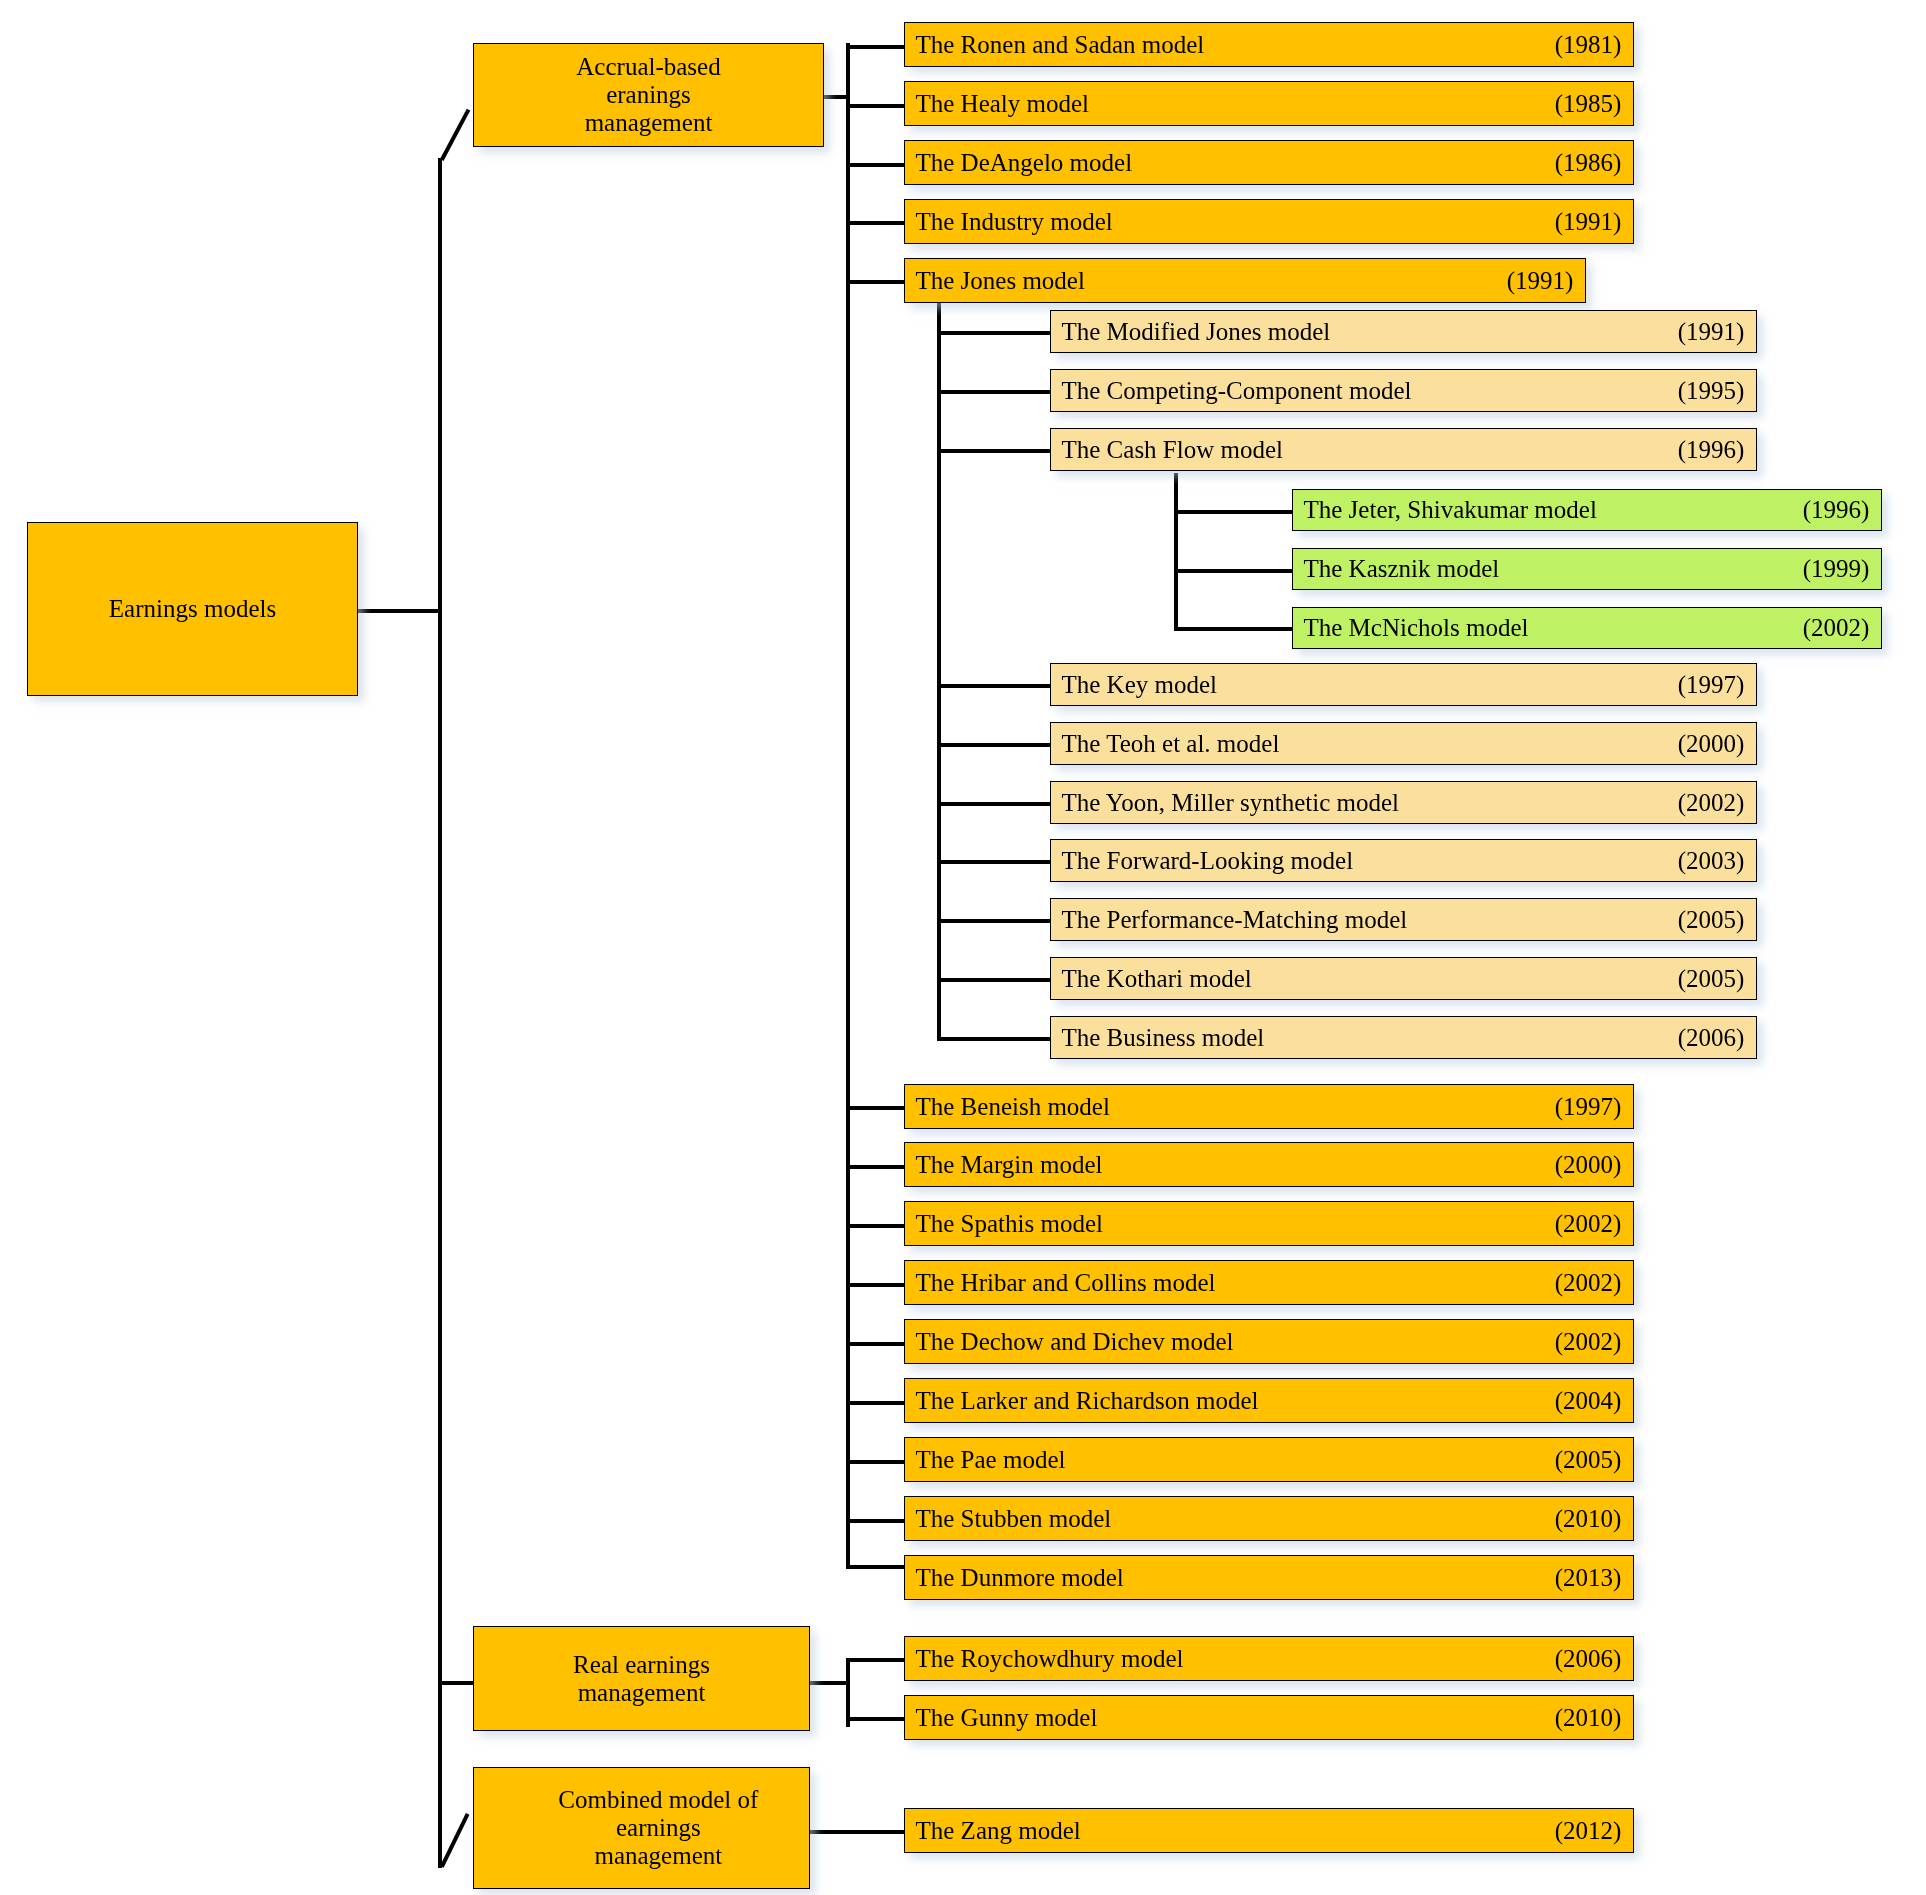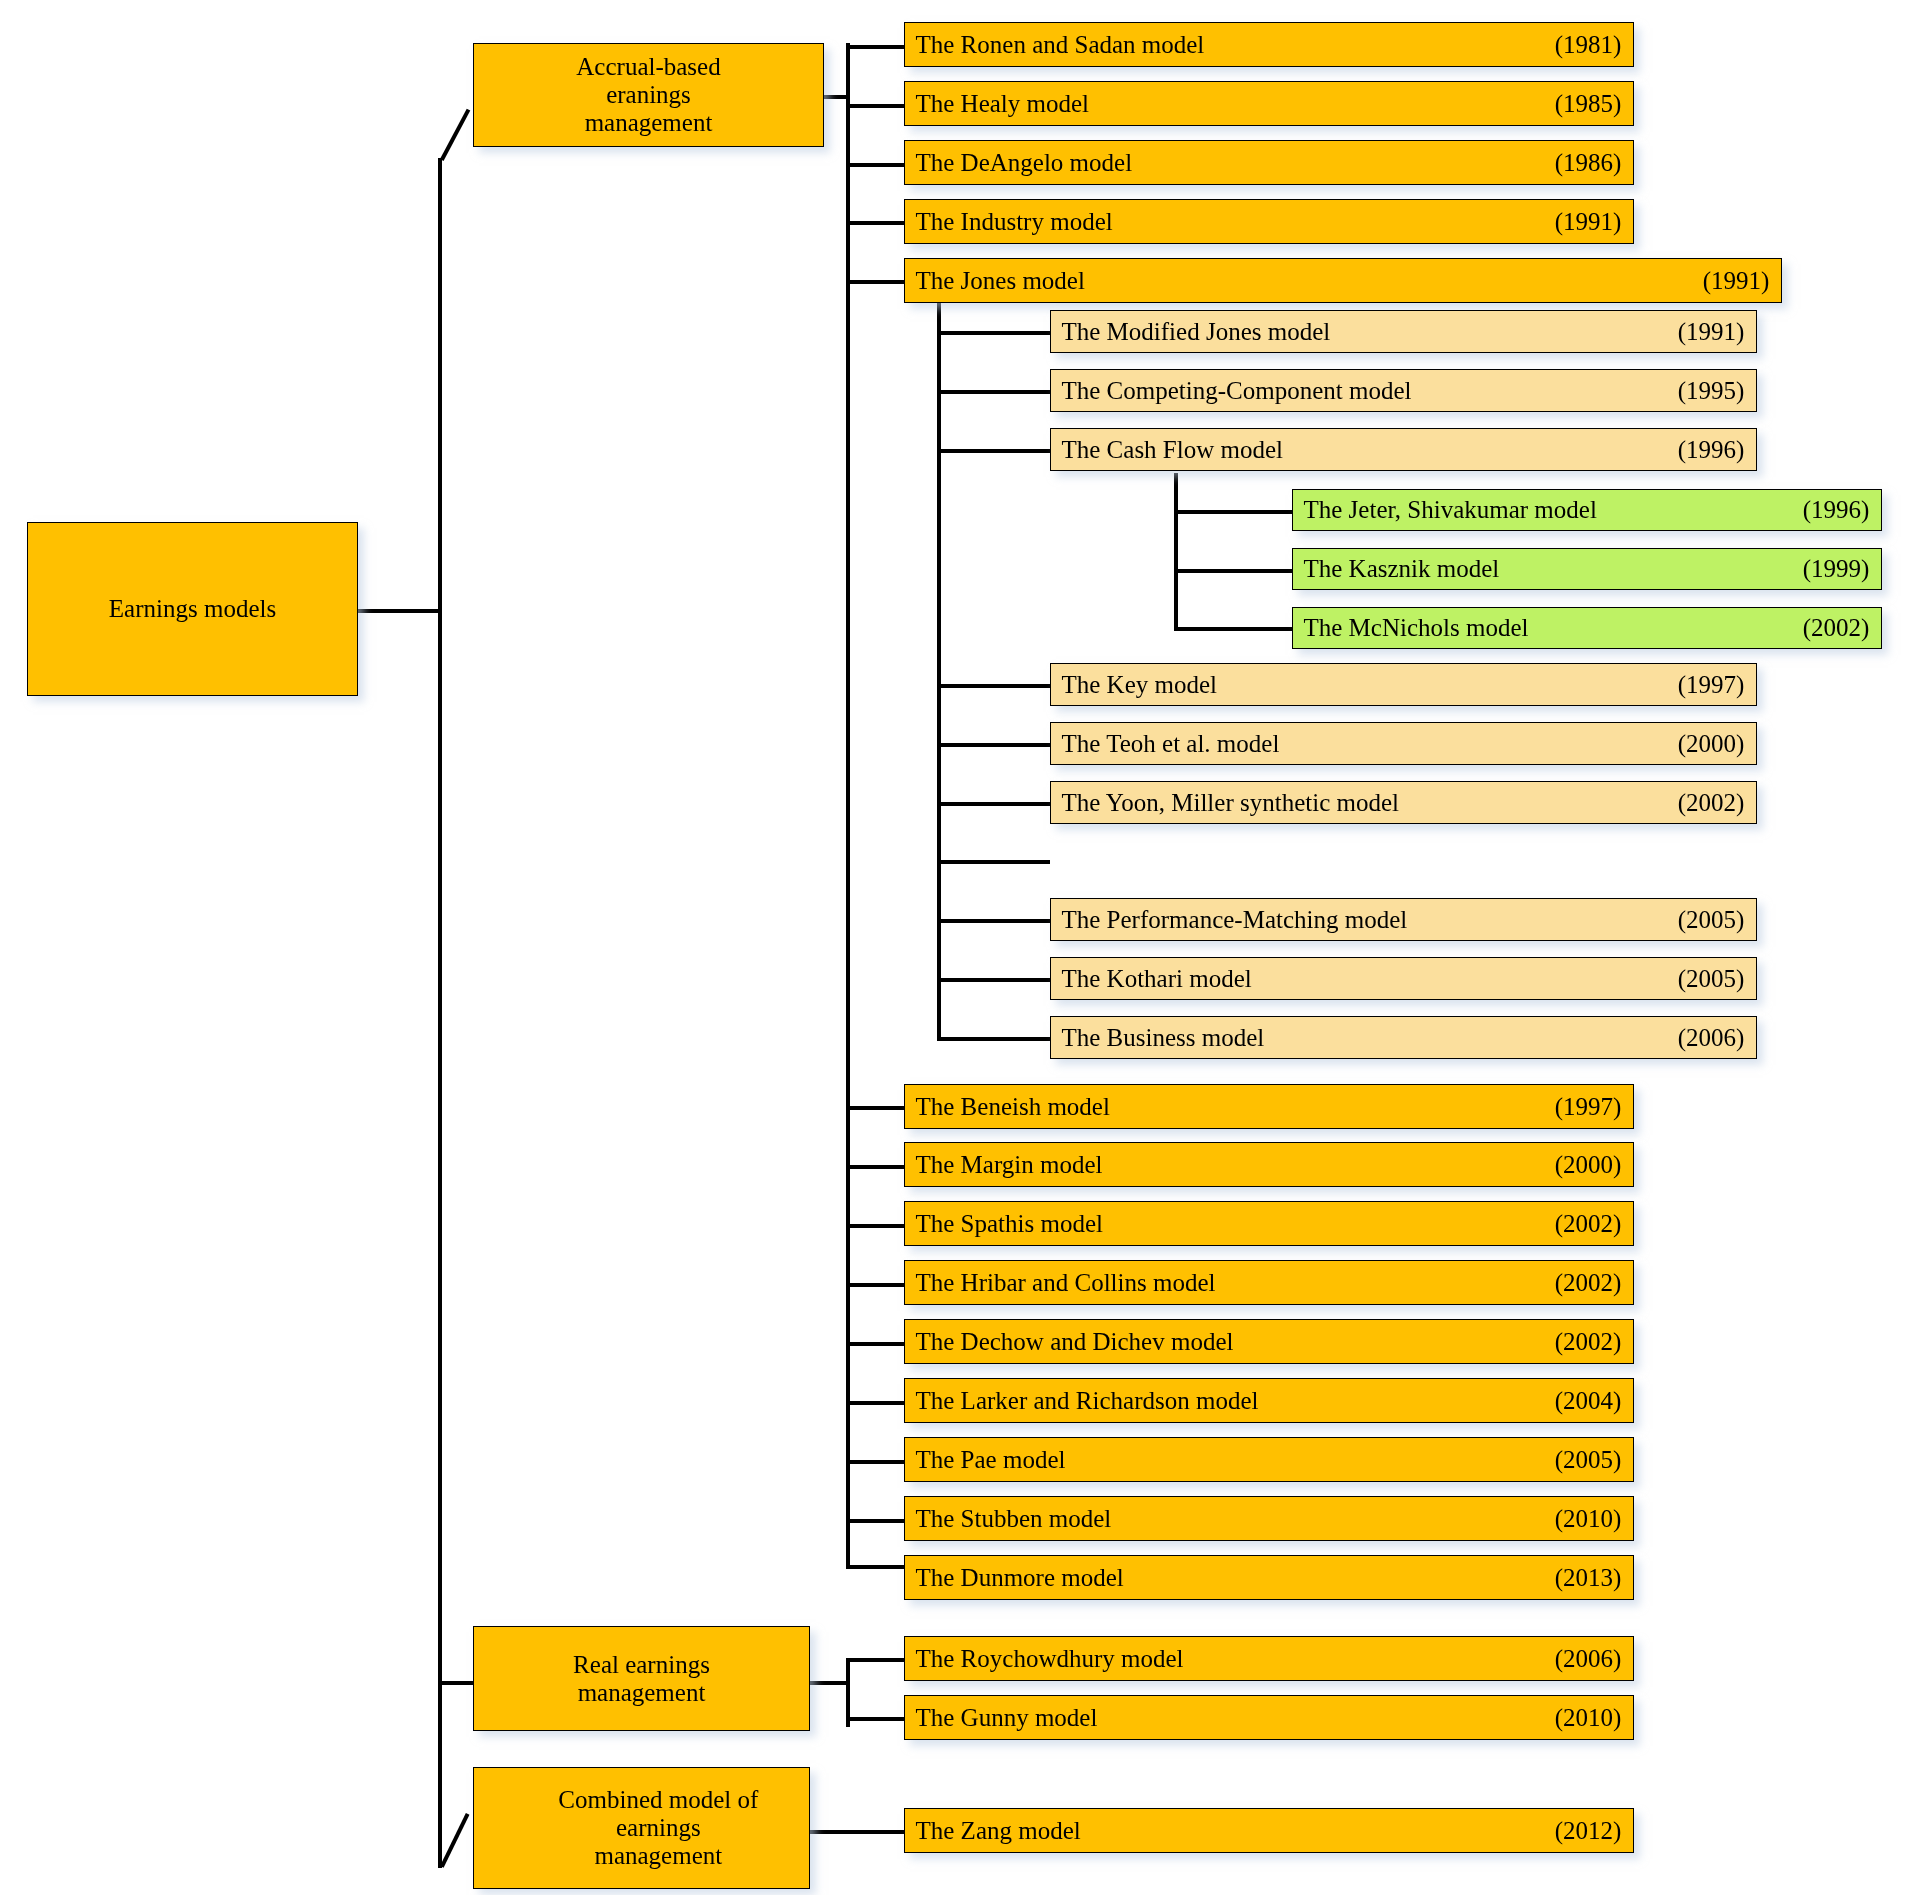--- a/index.html
+++ b/index.html
@@ -160,21 +160,21 @@
     <span class="year">(1985)</span>
   </div>
   <div class="node row tone-orange" style="left:904px; top:140px; width:730px; height:45px;">
     <span class="label">The DeAngelo model</span>
     <span class="year">(1986)</span>
   </div>
   <div class="node row tone-orange" style="left:904px; top:199px; width:730px; height:45px;">
     <span class="label">The Industry model</span>
     <span class="year">(1991)</span>
   </div>
-  <div class="node row tone-orange" style="left:904px; top:258px; width:878px; height:45px;">
+  <div class="node row tone-orange" style="left:904px; top:258px; width:682px; height:45px;">
     <span class="label">The Jones model</span>
     <span class="year">(1991)</span>
   </div>
 
   <div class="node row tone-cream" style="left:1050px; top:310px; width:707px; height:43px;">
     <span class="label">The Modified Jones model</span>
     <span class="year">(1991)</span>
   </div>
   <div class="node row tone-cream" style="left:1050px; top:369px; width:707px; height:43px;">
     <span class="label">The Competing-Component model</span>
@@ -203,20 +203,24 @@
     <span class="year">(1997)</span>
   </div>
   <div class="node row tone-cream" style="left:1050px; top:722px; width:707px; height:43px;">
     <span class="label">The Teoh et al. model</span>
     <span class="year">(2000)</span>
   </div>
   <div class="node row tone-cream" style="left:1050px; top:781px; width:707px; height:43px;">
     <span class="label">The Yoon, Miller synthetic model</span>
     <span class="year">(2002)</span>
   </div>
+  <div class="node row tone-cream" style="left:1050px; top:839px; width:707px; height:43px;">
+    <span class="label">The Forward-Looking model</span>
+    <span class="year">(2003)</span>
+  </div>
   <div class="node row tone-cream" style="left:1050px; top:898px; width:707px; height:43px;">
     <span class="label">The Performance-Matching model</span>
     <span class="year">(2005)</span>
   </div>
   <div class="node row tone-cream" style="left:1050px; top:957px; width:707px; height:43px;">
     <span class="label">The Kothari model</span>
     <span class="year">(2005)</span>
   </div>
   <div class="node row tone-cream" style="left:1050px; top:1016px; width:707px; height:43px;">
     <span class="label">The Business model</span>

